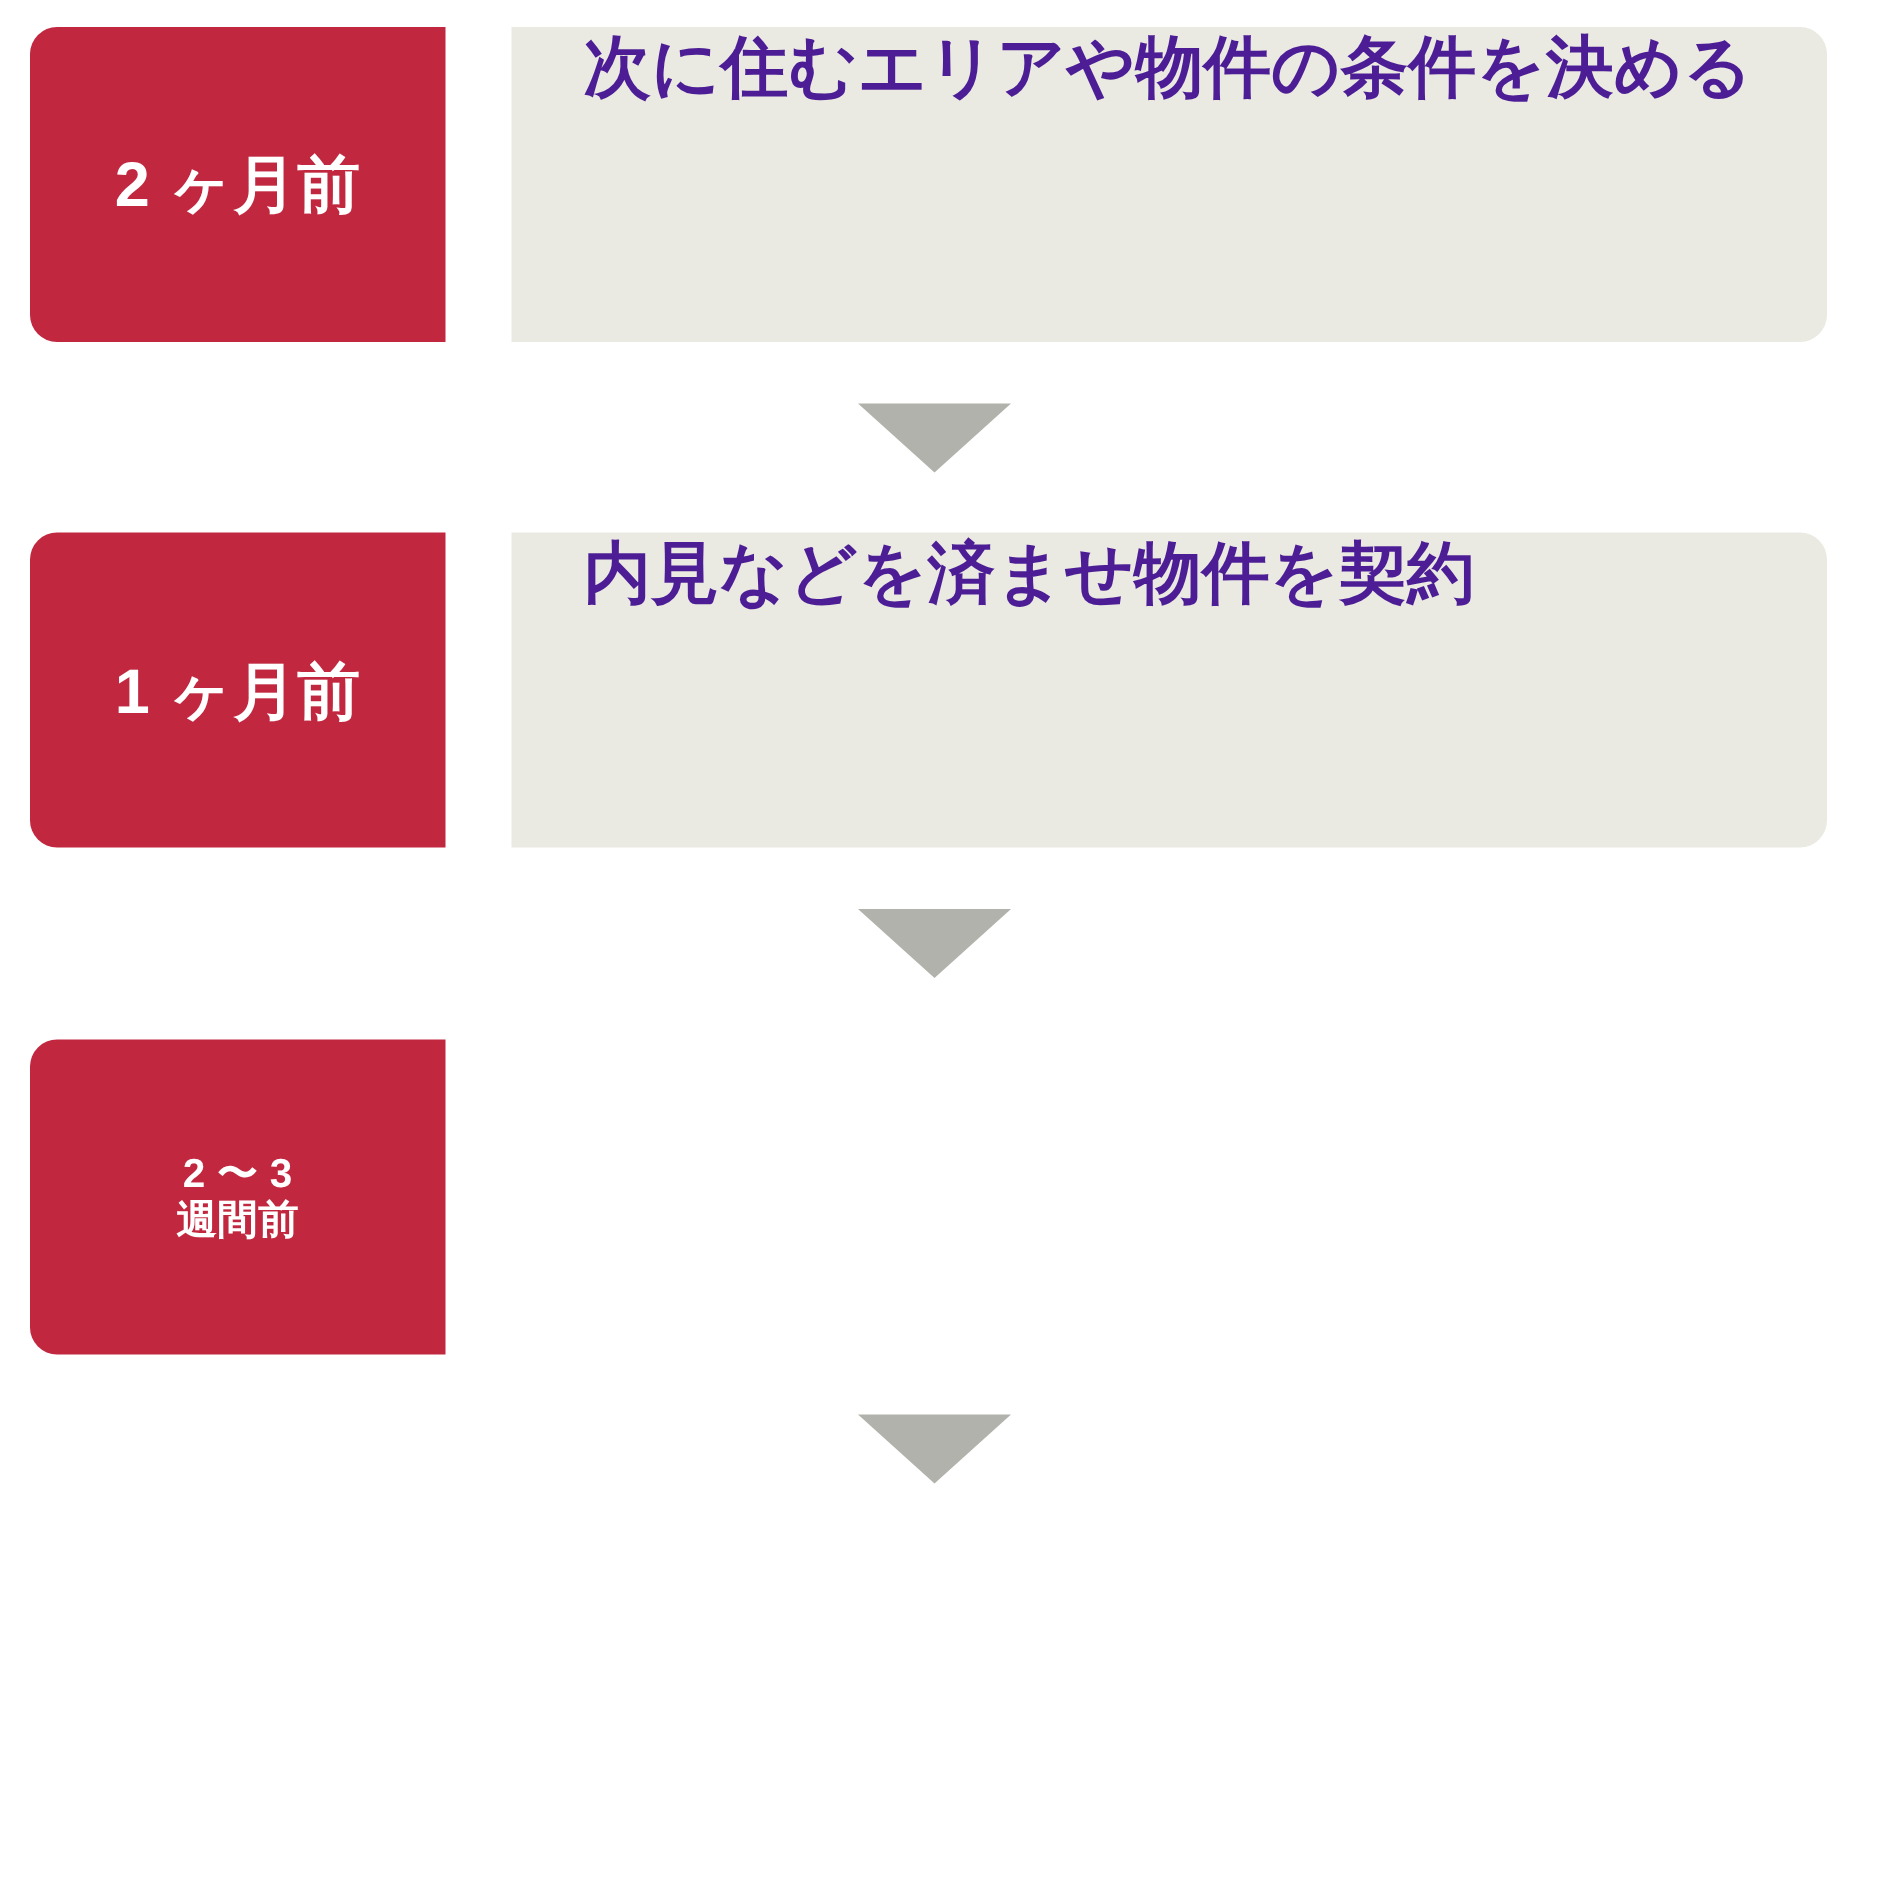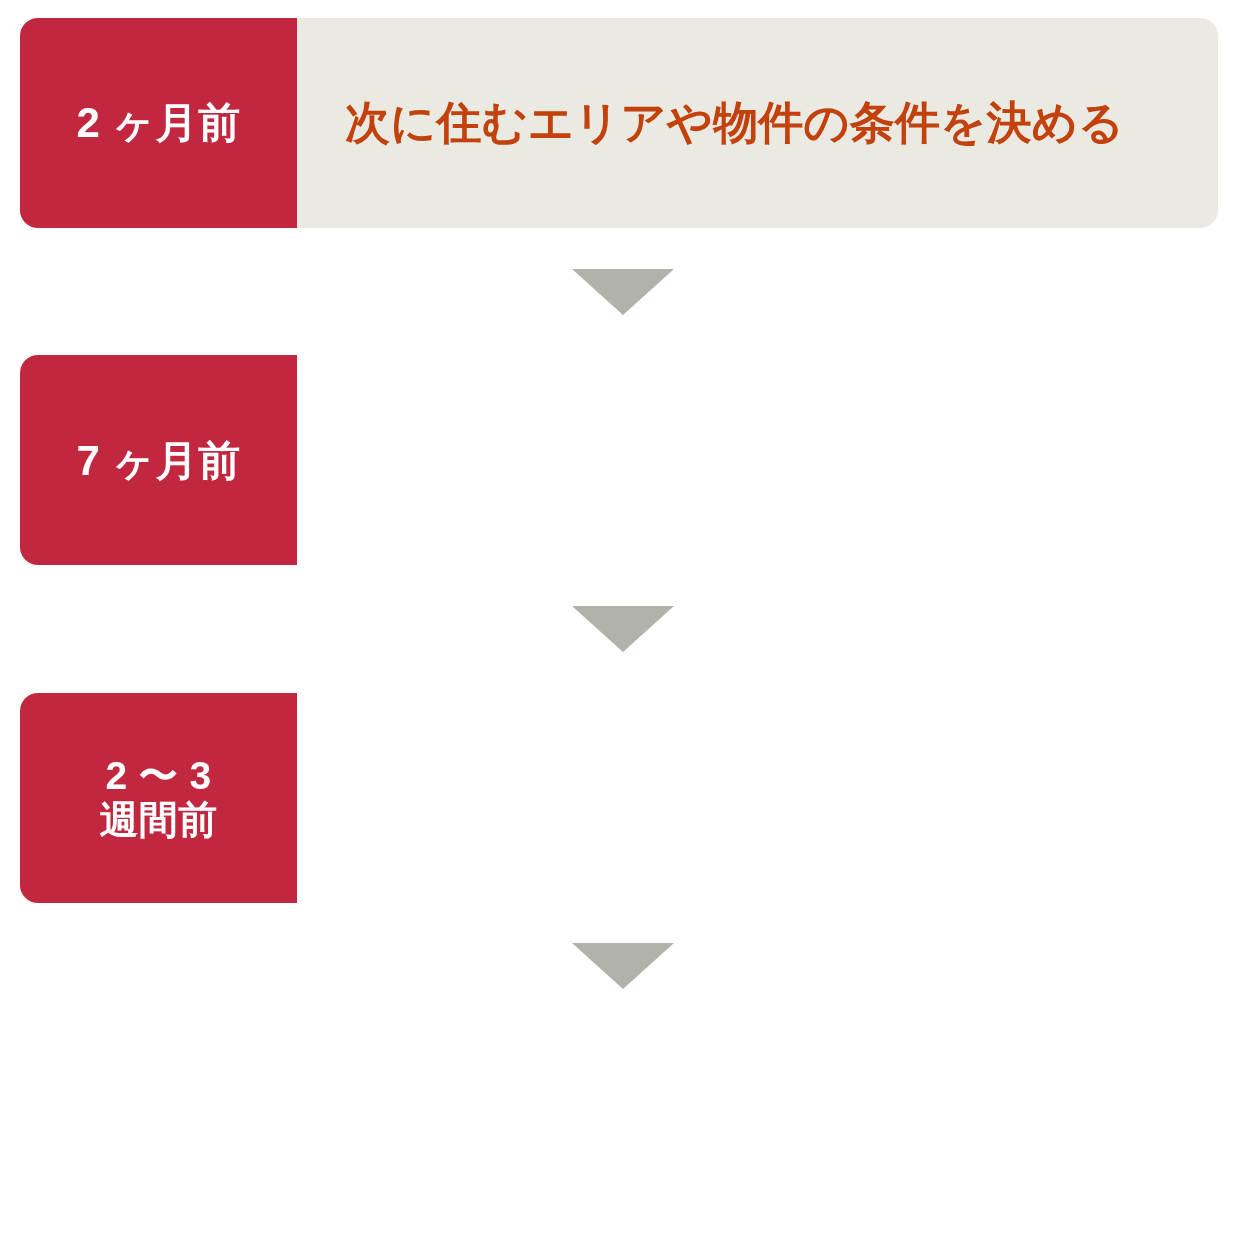--- a/index.html
+++ b/index.html
@@ -46,42 +46,43 @@
     text-align: center;
     font-weight: bold;
     font-size: 42px;
     line-height: 1.18;
     letter-spacing: 0.01em;
     box-sizing: border-box;
     padding: 0 6px;
   }
 
   .step-period.two-line {
-    font-size: 39px;
+    font-size: 27px;
     line-height: 1.12;
   }
 
   .period-line {
     display: block;
     white-space: nowrap;
   }
 
   .step-task {
     flex: 1 1 auto;
     background: #EAEAE2;
     border-radius: 0 18px 18px 0;
     display: flex;
-    align-items: center;
+    align-items: flex-start;
     box-sizing: border-box;
     padding: 0 34px 0 48px;
-    color: #c2410c;
+    color: #4c1d95;
     font-weight: bold;
     font-size: 45px;
     line-height: 1.2;
     letter-spacing: 0.005em;
+    margin-left: 44px;
   }
 
   
   .connector {
     flex: 1 1 auto;
     display: flex;
     align-items: center;
     justify-content: center;
     min-height: 0;
   }
@@ -109,21 +110,24 @@
       <span>次に住むエリアや物件の条件を決める</span>
     </div>
   </div>
 
   <div class="connector">
     <div class="arrow-down"></div>
   </div>
 
   <div class="step-row">
     <div class="step-period">
-      <span class="period-line">7 ヶ月前</span>
+      <span class="period-line">1 ヶ月前</span>
+    </div>
+    <div class="step-task">
+      <span>内見などを済ませ物件を契約</span>
     </div>
   </div>
 
   <div class="connector">
     <div class="arrow-down"></div>
   </div>
 
   <div class="step-row">
     <div class="step-period two-line">
       <span class="period-line">2 〜 3</span>

